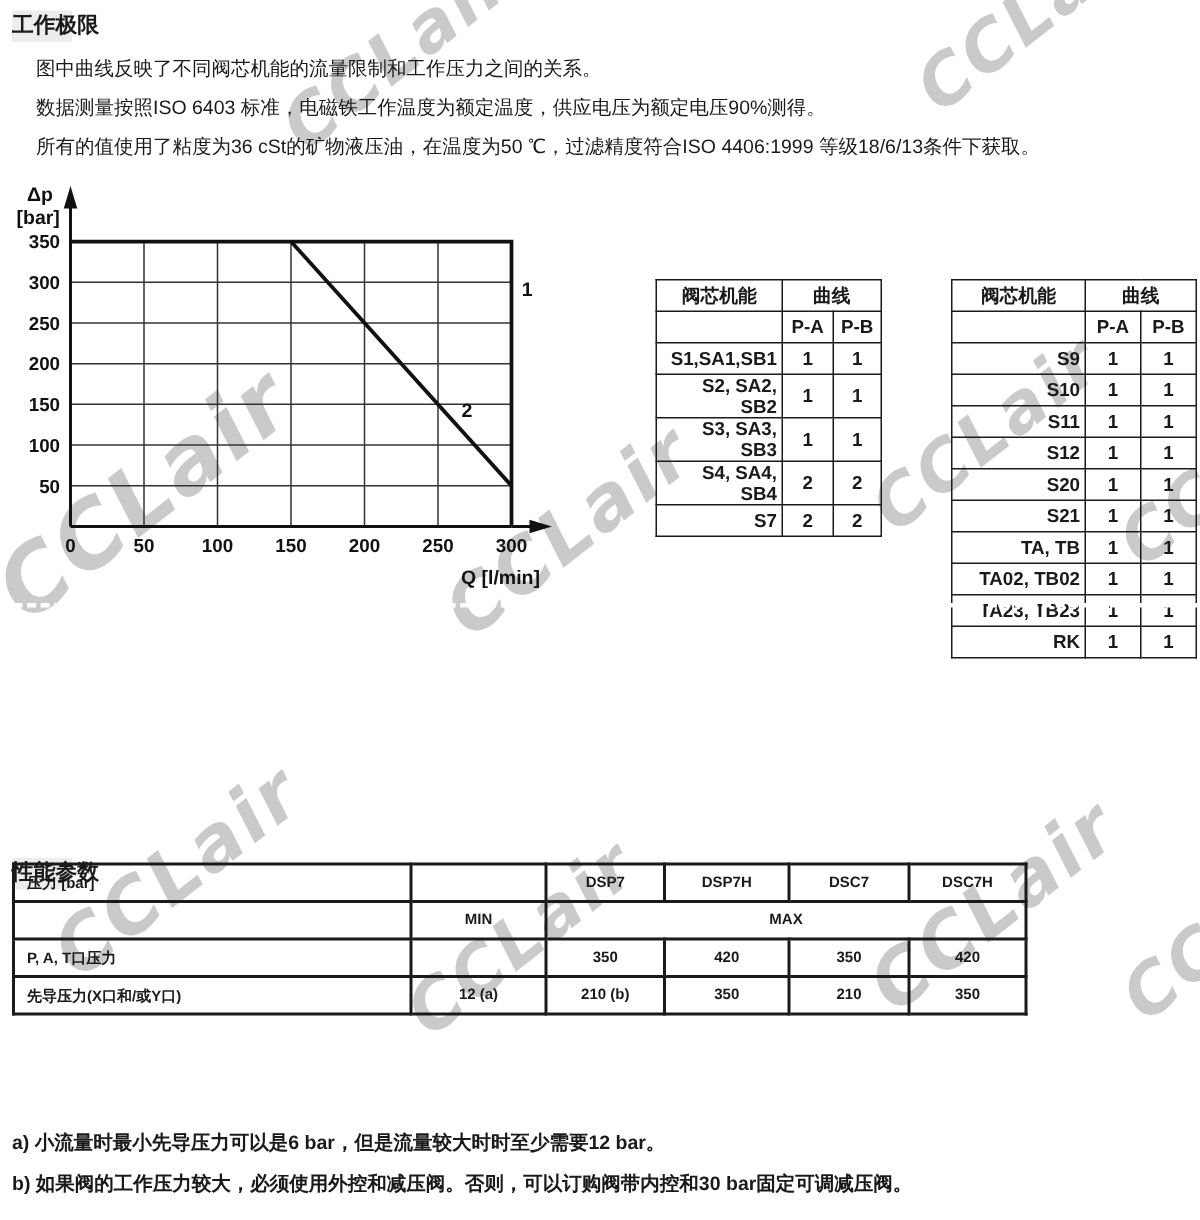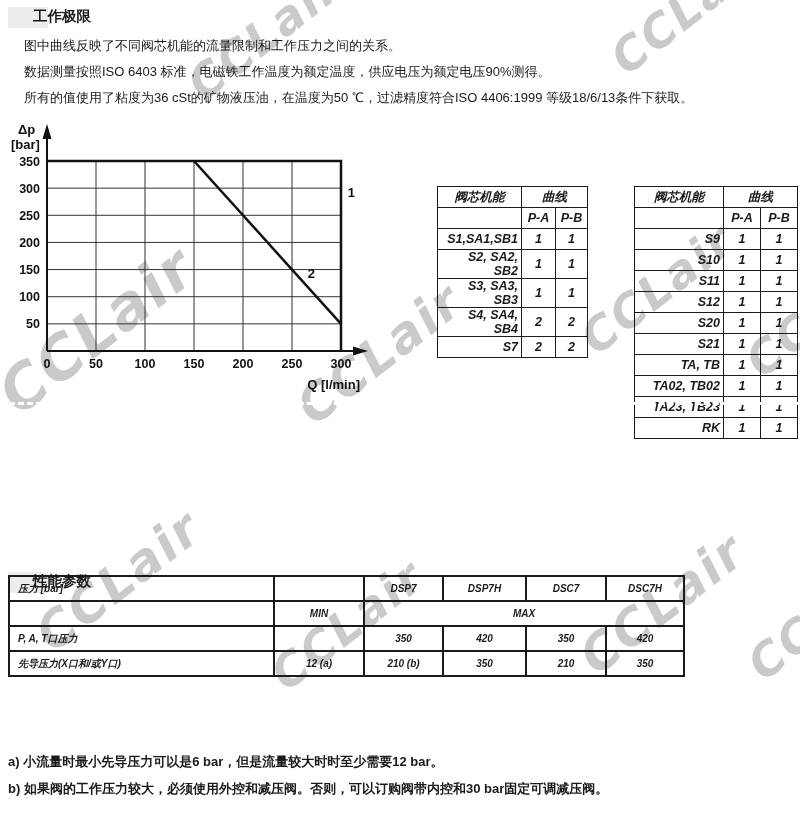--- a/index.html
+++ b/index.html
@@ -13,38 +13,38 @@
     transform:rotate(-38deg);
     font-weight:700; font-style:italic;
     color:#cacaca; letter-spacing:2px;
     white-space:nowrap; pointer-events:none;
     font-family:"DejaVu Sans", sans-serif;
   }
 
   
   .sec-header { position:absolute; left:8px; height:22px; z-index:1; }
   .sec-box { position:absolute; left:0; top:0; width:40px; height:21px; background:#ededed; }
-  .sec-title { position:relative; margin-left:25px; font-size:14.5px; font-weight:700; }
+  .sec-title { position:relative; font-size:14.5px; font-weight:700; }
 
   .para { position:absolute; left:24px; font-size:13px; font-weight:400; white-space:nowrap; z-index:1; }
 
   
   #chart { position:absolute; left:8px; top:120px; z-index:1; }
   .grid   { stroke:#333; stroke-width:1; }
   .axis   { stroke:#111; stroke-width:2; }
   .arrow  { fill:#111; }
   .series { fill:none; stroke:#111; stroke-width:2.5; }
   .tick   { font-size:12.5px; font-weight:600; fill:#111; font-family:"Liberation Sans",sans-serif; }
   .tick-y { text-anchor:end; }
   .tick-x { text-anchor:middle; }
   .series-label { font-size:13px; font-weight:600; fill:#111; font-family:"Liberation Sans",sans-serif; }
   .axis-label   { font-size:13px; font-weight:600; fill:#111; font-family:"Liberation Sans",sans-serif; }
 
   
-  table { border-collapse:collapse; position:absolute; z-index:1; background:transparent; table-layout:fixed;font-style:italic; }
+  table { border-collapse:collapse; position:absolute; z-index:1; background:transparent; table-layout:fixed; }
   .stable td { border:1.5px solid #1a1a1a; font-size:12.5px; font-weight:700; height:21px; padding:0 3px; }
   .stable td.lbl { text-align:right; padding-left:6px; }
   .stable td.ctr { text-align:center; }
   #spool-table-0 { left:437px; top:186px; width:150px; }
   #spool-table-1 { left:634px; top:186px; width:163px; }
 
   #perf-table { left:8px; top:575px; width:675px; }
   #perf-table td { border:2px solid #1a1a1a; font-size:10px; height:25px; padding:0 8px; }
   #perf-table td.lbl { text-align:left; padding-left:8px; font-weight:600; }
   #perf-table td.ctr { text-align:center; font-weight:700; }

